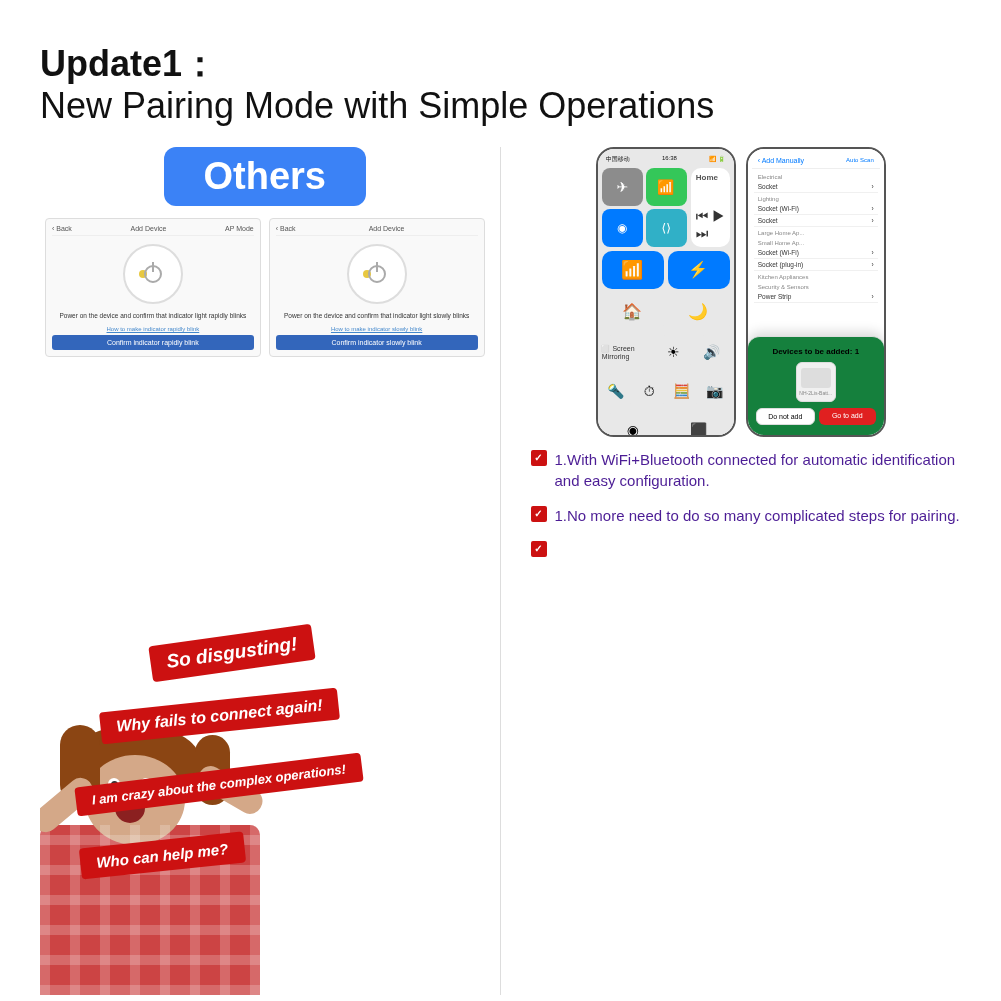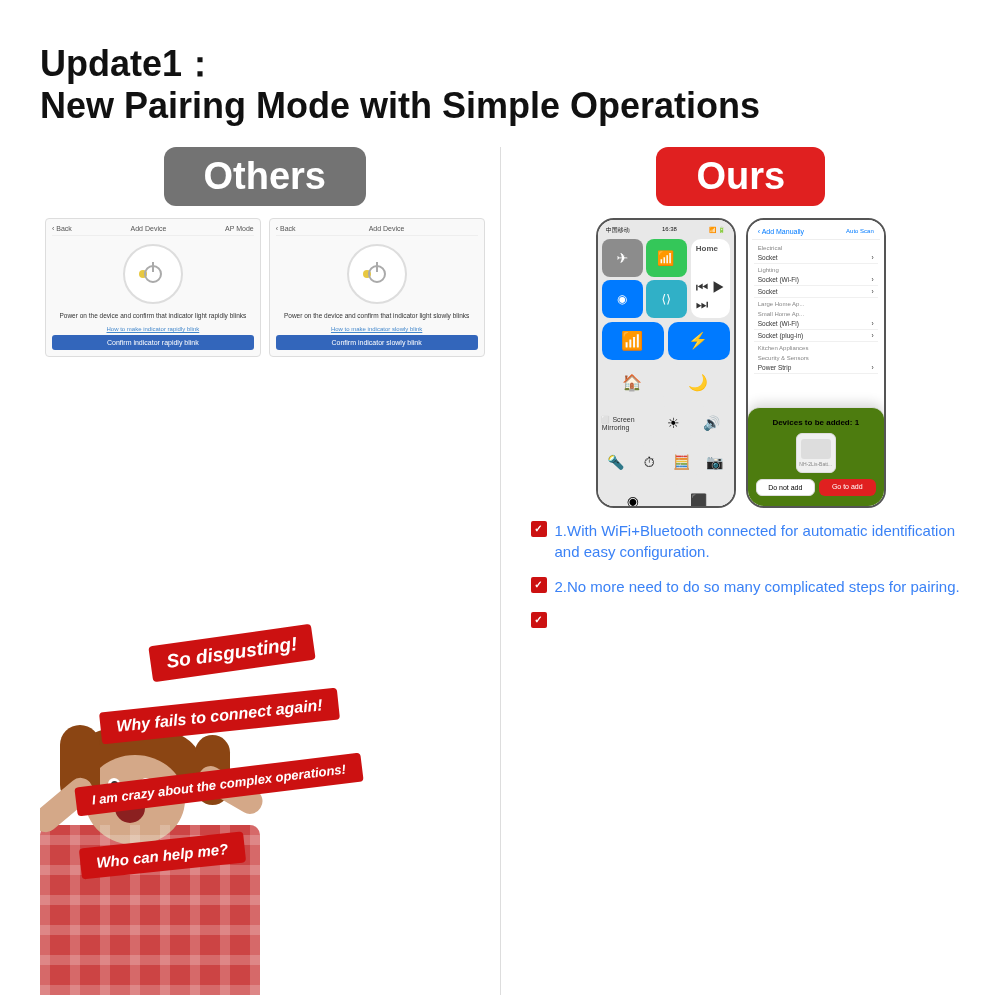--- a/index.html
+++ b/index.html
@@ -27,21 +27,21 @@
 
     .header-line1 {
       font-size: 36px;
       font-weight: 900;
       color: #111;
       line-height: 1.1;
     }
 
     .header-line2 {
       font-size: 36px;
-      font-weight: 700;
+      font-weight: 400;
       color: #111;
       line-height: 1.2;
     }
 
     .content-row {
       display: flex;
       flex: 1;
       gap: 0;
     }
 
@@ -67,21 +67,21 @@
       border-radius: 12px;
       padding: 8px 40px;
       font-size: 38px;
       font-weight: bold;
       color: white;
       margin-bottom: 12px;
       display: inline-block;
     }
 
     .label-others {
-      background: #737373;
+      background: #3b82f6;
       color: white;
     }
 
     .label-ours {
       background: #e02020;
       color: white;
     }
 
     
     .screenshots-row {
@@ -279,21 +279,21 @@
       padding: 2px 4px; font-size: 6.5px; color: #333;
       border-bottom: 1px solid #f0f0f0;
     }
 
     
     .modal-overlay {
       position: absolute;
       bottom: 0;
       left: 0;
       right: 0;
-      background: #4d7c0f;
+      background: #15803d;
       border-radius: 12px 12px 0 0;
       padding: 10px 8px;
       border-top: 1px solid #ddd;
       box-shadow: 0 -4px 12px rgba(0,0,0,0.15);
     }
 
     .modal-title { font-size: 8px; font-weight: bold; text-align: center; margin-bottom: 6px; }
     .device-thumb { 
       width: 40px; height: 40px; background: #f0f0f0; 
       border: 1px solid #ddd; border-radius: 6px;
@@ -334,21 +334,21 @@
       display: flex;
       align-items: center;
       justify-content: center;
       color: white;
       font-size: 10px;
       font-weight: bold;
     }
 
     .feature-text {
       font-size: 15px;
-      color: #3b82f6;
+      color: #4c1d95;
       line-height: 1.4;
     }
   </style>
 </head>
 <body>
 
 <div class="page">
 
   <div class="header">
     <div class="header-line1">Update1：</div>
@@ -429,21 +429,20 @@
 
         <div class="speech-bubble bubble1" style="top:20px;left:110px;transform:rotate(-8deg);font-size:19px;">So disgusting!</div>
         <div class="speech-bubble bubble2" style="top:85px;left:60px;transform:rotate(-6deg);font-size:16px;">Why fails to connect again!</div>
         <div class="speech-bubble bubble3" style="top:155px;left:35px;transform:rotate(-7deg);font-size:13px;">I am crazy about the complex operations!</div>
         <div class="speech-bubble bubble4" style="top:225px;left:40px;transform:rotate(-6deg);font-size:15px;">Who can help me?</div>
       </div>
     </div>
 
     <div class="right-panel">
 
-      <div class="label-badge label-ours">Ours</div>
 
       <div class="phones-container">
 
         <div class="phone-mockup phone-left">
           <div class="control-center">
 
             <div class="cc-status-bar">
               <span>中国移动</span>
               <span>16:38</span>
               <span>📶 🔋</span>
@@ -593,21 +592,21 @@
       <div class="features-list">
         <div class="feature-item">
           <div class="checkbox-icon">✓</div>
           <div class="feature-text">
             1.With WiFi+Bluetooth connected for automatic identification and easy configuration.
           </div>
         </div>
         <div class="feature-item">
           <div class="checkbox-icon">✓</div>
           <div class="feature-text">
-            2.No more need to do so many complicated steps for pairing.
+            1.No more need to do so many complicated steps for pairing.
           </div>
         </div>
         <div class="feature-item">
           <div class="checkbox-icon">✓</div>
         </div>
       </div>
     </div>
   </div>
 </div>
 

